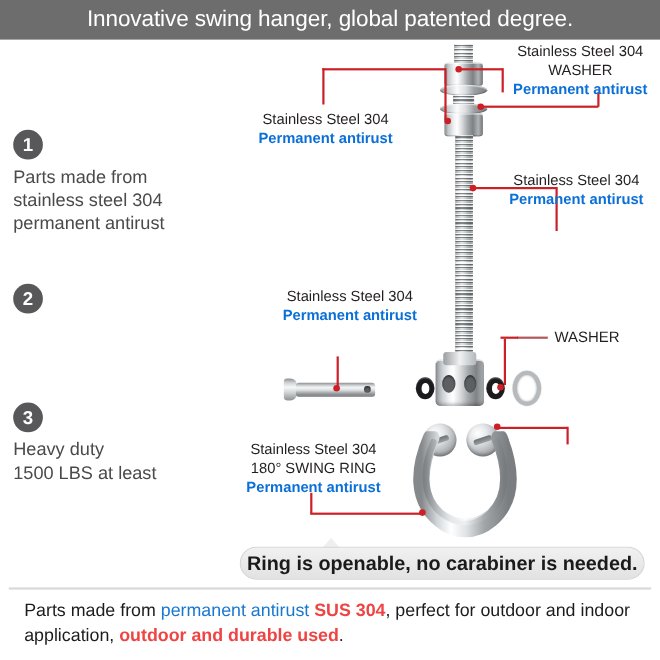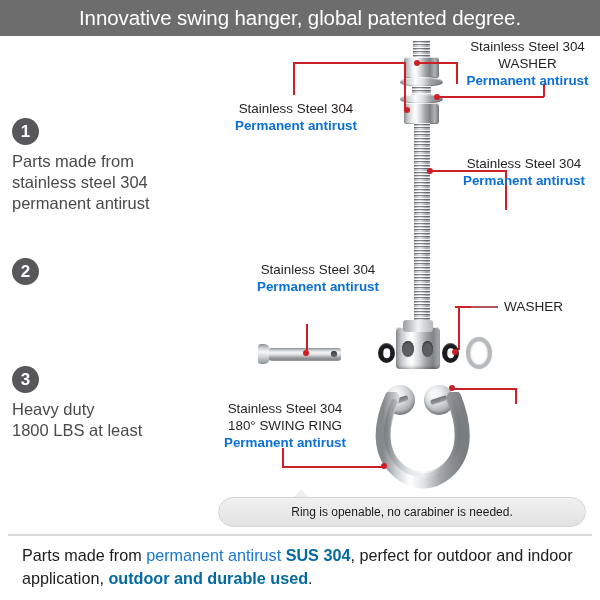--- a/index.html
+++ b/index.html
@@ -58,41 +58,41 @@
     background: #cc2027;
   }
   .lead-gray { background: #b4575a; }
 
   
   .pill {
     position: absolute; left: 218px; top: 497px; width: 368px; height: 30px;
     background: linear-gradient(#f1f1f1, #e2e2e2);
     border: 1px solid #d6d6d6; border-radius: 15px;
     display: flex; align-items: center; justify-content: center;
-    color: #1a1a1a; font-size: 12px; font-weight: 400;
+    color: #1a1a1a; font-size: 18px; font-weight: 700;
   }
   .pill-tail {
     position: absolute; left: 292px; top: 489px;
     width: 0; height: 0;
     border-left: 9px solid transparent;
     border-right: 9px solid transparent;
     border-bottom: 10px solid #efefef;
   }
 
   
   .divider {
     position: absolute; left: 8px; top: 534px; width: 584px; height: 2px;
     background: #d9d9d9;
   }
   .footer {
     position: absolute; left: 22px; top: 544px; width: 566px;
     font-size: 16.2px; line-height: 1.42; color: #1c1c1c;
   }
   .blue { color: #1878d0; }
-  .blue-b { color: #0369a1; font-weight: 700; }
+  .blue-b { color: #ef4444; font-weight: 700; }
 
   
   .art { position: absolute; }
 
   
   .thread {
     background:
       repeating-linear-gradient(to bottom,
         rgba(255,255,255,0.85) 0px, rgba(255,255,255,0.85) 1px,
         rgba(90,95,99,0.75) 1px, rgba(90,95,99,0.75) 2px,
@@ -185,21 +185,21 @@
 permanent antirust</div>
   </div>
 
   <div class="feature" style="top:258px;">
     <div class="badge">2</div>
   </div>
 
   <div class="feature" style="top:366px;">
     <div class="badge">3</div>
     <div class="feature-text">Heavy duty
-1800 LBS at least</div>
+1500 LBS at least</div>
   </div>
 
   <div>
 
     <div class="art thread" style="left:413px; top:40px; width:17px; height:18px;"></div>
 
     <div class="art hexnut" style="left:404px; top:57px; width:35px; height:21px;"></div>
 
     <div class="art washer-ring" style="left:400px; top:77px; width:43px; height:10px;"></div>
 

